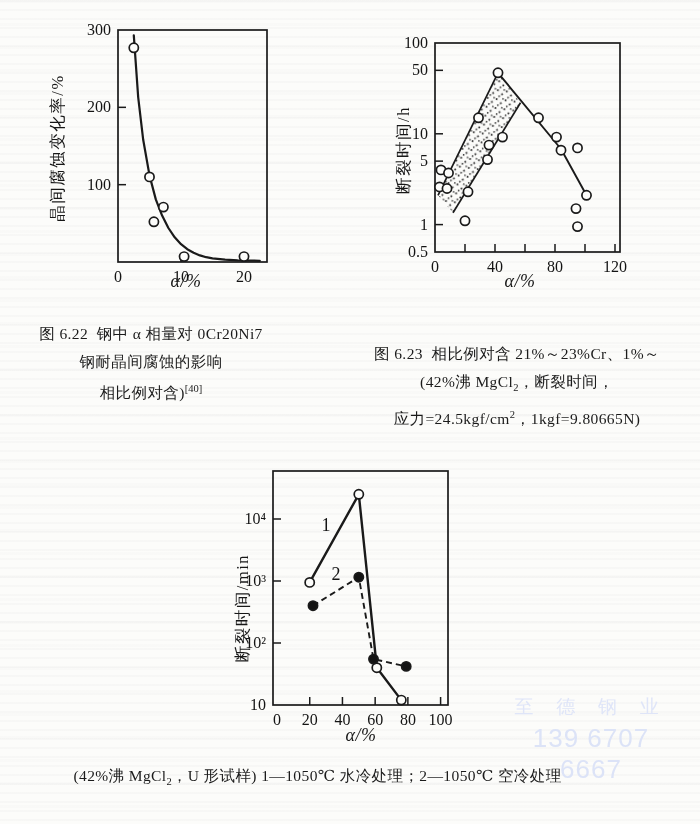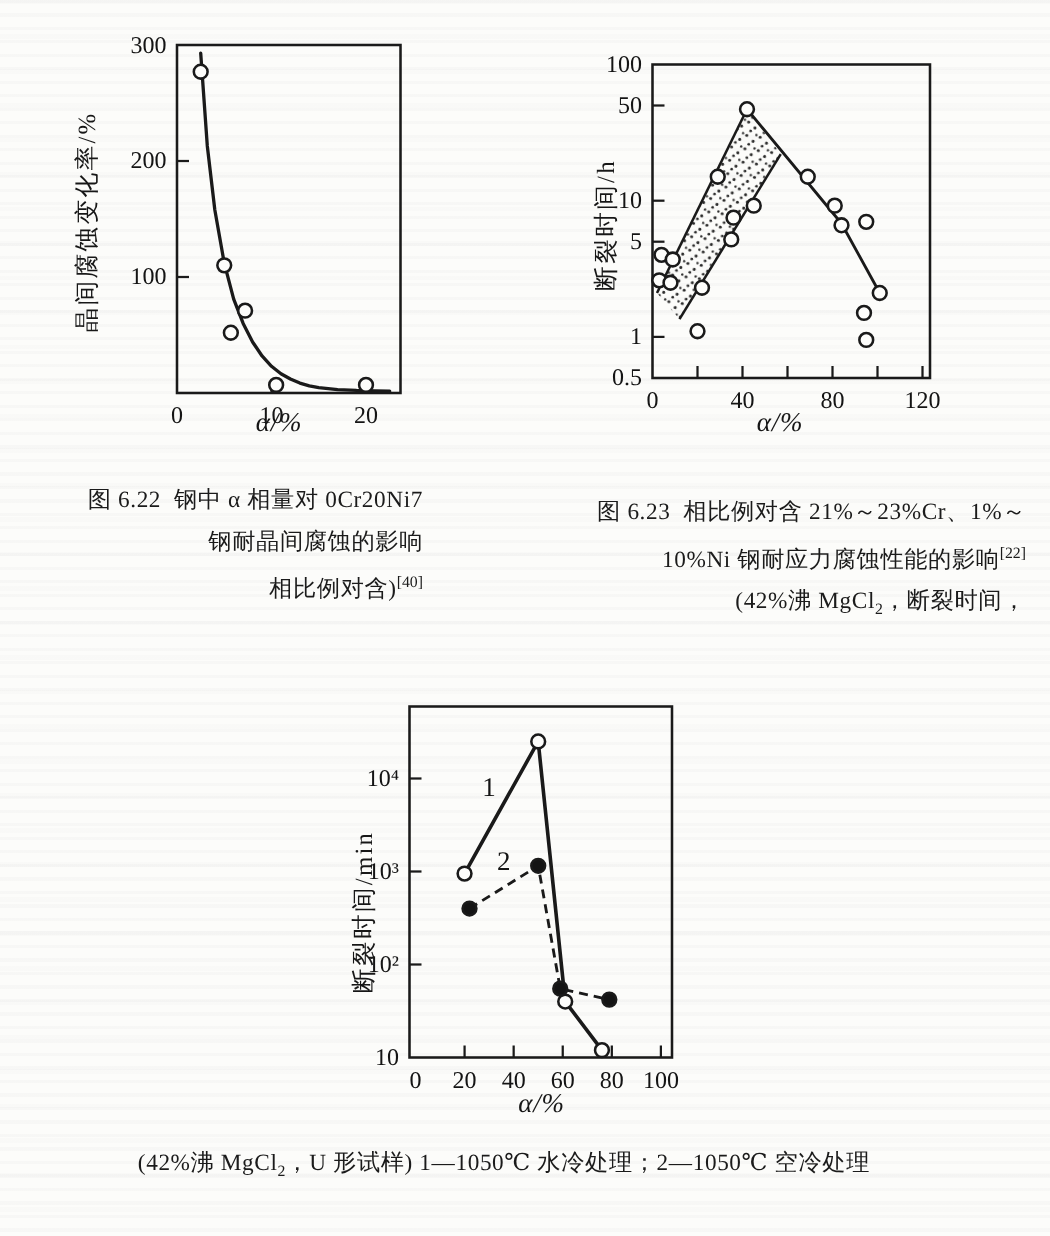--- a/index.html
+++ b/index.html
@@ -22,21 +22,21 @@
   }
   .ylab{
     transform:translate(-50%,-50%) rotate(-90deg);
     font-size:16.5px;letter-spacing:1.5px;font-weight:500;
   }
   .xlab{
     transform:translate(-50%,0);
     font-size:18px;font-style:italic;letter-spacing:0.5px;
   }
   .caption{
-    position:absolute;text-align:right;color:#1b1b1b;
+    position:absolute;text-align:center;color:#1b1b1b;
     font-size:15.5px;line-height:27.5px;letter-spacing:0.4px;font-weight:500;
   }
   .cap-line{white-space:pre-wrap;}
   .caption .sup{vertical-align:super;font-size:68%;letter-spacing:0;}
   .caption .sub{vertical-align:sub;font-size:68%;letter-spacing:0;}
   .watermark{
     position:absolute;left:498px;top:694px;width:186px;text-align:center;
     user-select:none;pointer-events:none;
   }
   .wm-cn{
@@ -168,23 +168,27 @@
 
   <div class="axis-text xlab" style="left:186px;top:271px;">α/%</div>
   <div class="axis-text xlab" style="left:520px;top:271px;">α/%</div>
   <div class="axis-text xlab" style="left:361px;top:725px;">α/%</div>
 
   <div class="caption" style="left:20px;top:320px;width:262px;">
       <div class="cap-line"><span>图 6.22  钢中 α 相量对 0Cr20Ni7</span></div>
       <div class="cap-line"><span>钢耐晶间腐蚀的影响</span></div>
       <div class="cap-line"><span>相比例对含)</span><span class="sup">[40]</span></div>
     </div>
-  <div class="caption" style="left:350px;top:328px;width:334px;">
+  <div class="caption" style="left:350px;top:340px;width:334px;">
       <div class="cap-line"><span>图 6.23  相比例对含 21%～23%Cr、1%～</span></div>
-      <div class="cap-line"><span>10%Ni 钢耐应力腐蚀性能的影响</span><span class="sup">[22]</span></div>
       <div class="cap-line"><span>(42%沸 MgCl</span><span class="sub">2</span><span>，断裂时间，</span></div>
+      <div class="cap-line"><span>应力=24.5kgf/cm</span><span class="sup">2</span><span>，1kgf=9.80665N)</span></div>
     </div>
   <div class="caption" style="left:55px;top:761px;width:525px;line-height:29px;">
       <div class="cap-line"><span>(42%沸 MgCl</span><span class="sub">2</span><span>，U 形试样) 1—1050℃ 水冷处理；2—1050℃ 空冷处理</span></div>
     </div>
 
+  <div class="watermark">
+    <div class="wm-cn">至 德 钢 业</div>
+    <div class="wm-num">139 6707 6667</div>
+  </div>
 
 </div>
 
 </body></html>

